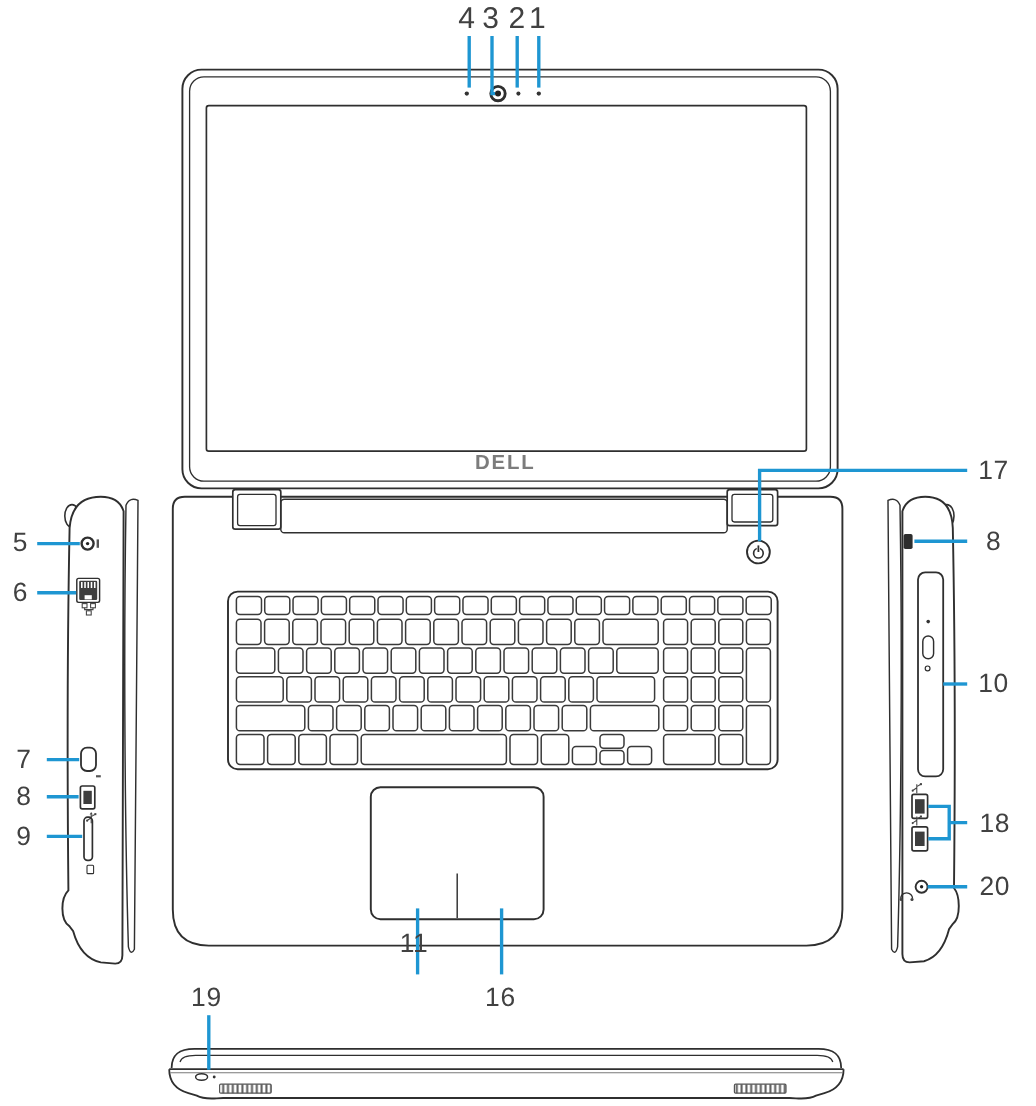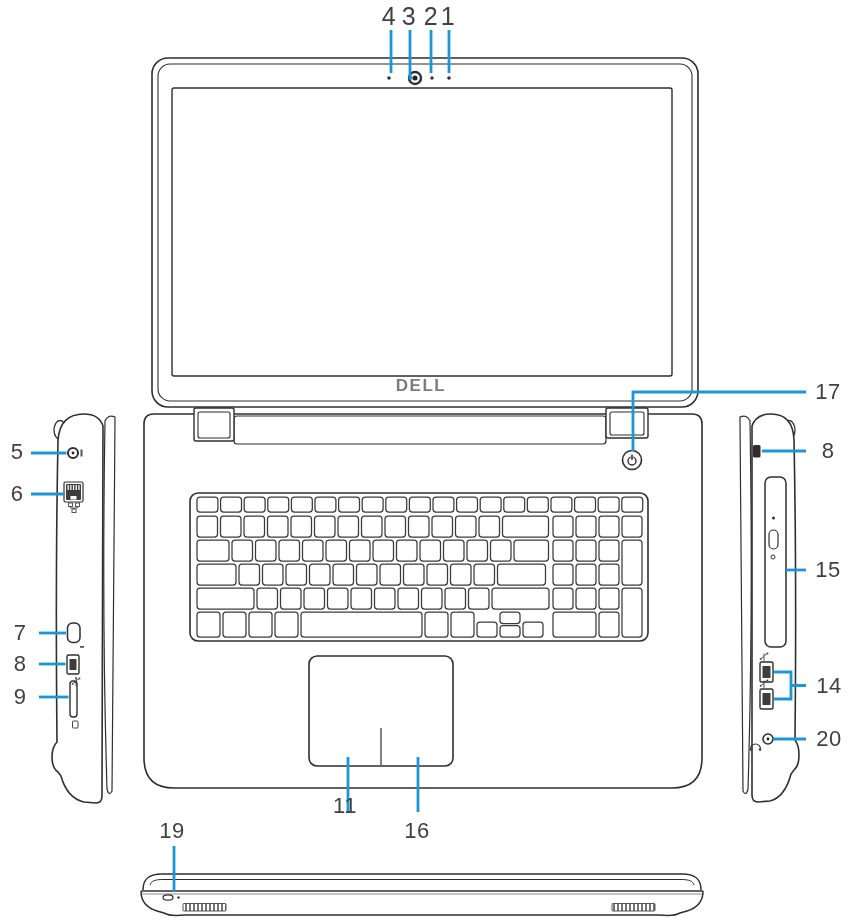--- a/index.html
+++ b/index.html
@@ -290,21 +290,21 @@
 <div class="num sm" style="left:431px;top:16px">2</div>
 <div class="num sm" style="left:448px;top:16px">1</div>
 
 <div class="num" style="left:17px;top:452px">5</div>
 <div class="num" style="left:17px;top:494px">6</div>
 <div class="num" style="left:20px;top:633px">7</div>
 <div class="num" style="left:20px;top:664px">8</div>
 <div class="num" style="left:20px;top:697px">9</div>
 
 <div class="num" style="left:172px;top:831px">19</div>
-<div class="num" style="left:345px;top:806px">11</div>
+<div class="num" style="left:345px;top:786px">11</div>
 <div class="num" style="left:417px;top:831px">16</div>
 
 <div class="num" style="left:828px;top:392px">17</div>
 <div class="num" style="left:828px;top:451px">8</div>
-<div class="num" style="left:828px;top:570px">15</div>
-<div class="num" style="left:829px;top:686px">14</div>
+<div class="num" style="left:828px;top:570px">10</div>
+<div class="num" style="left:829px;top:686px">18</div>
 <div class="num" style="left:829px;top:739px">20</div>
 </div>
 
 </body></html>

